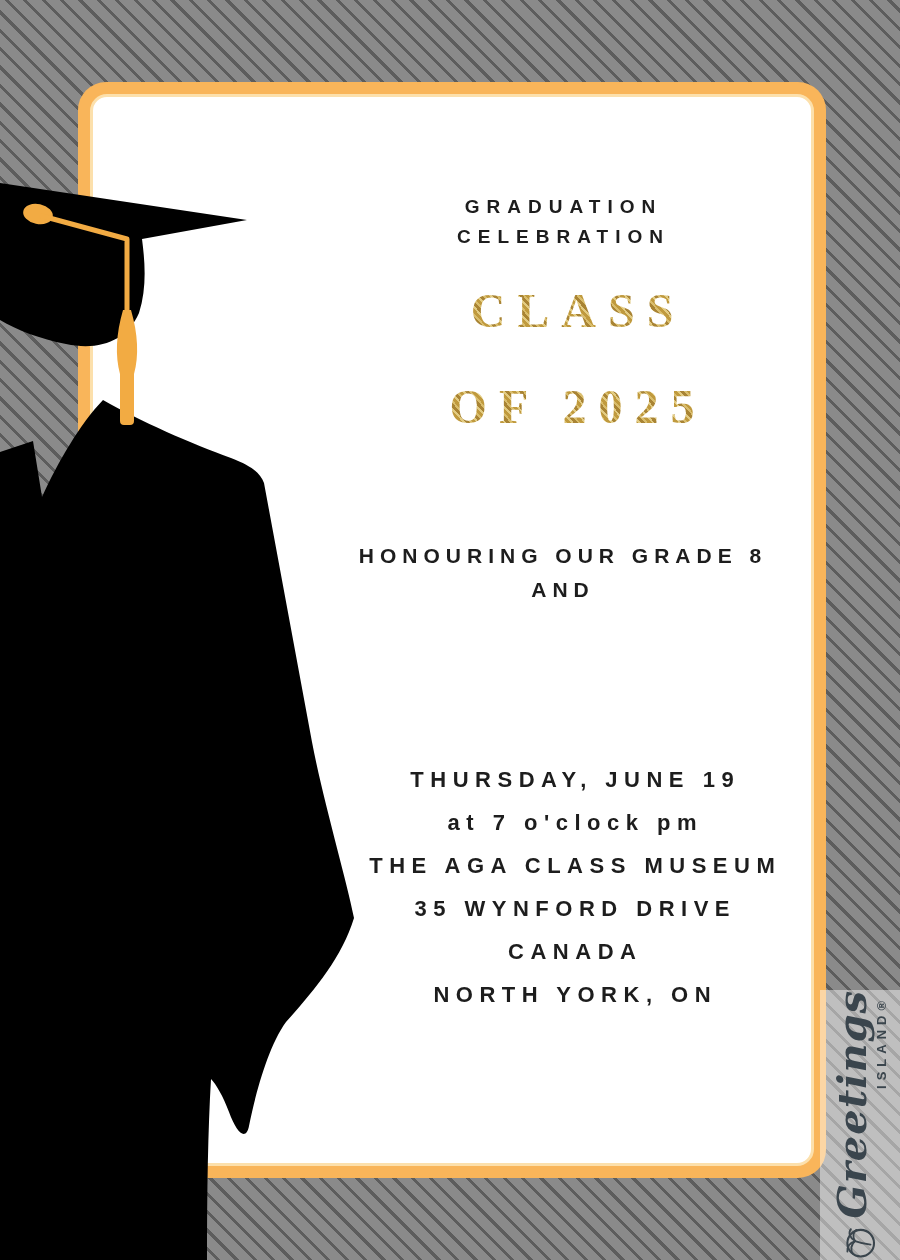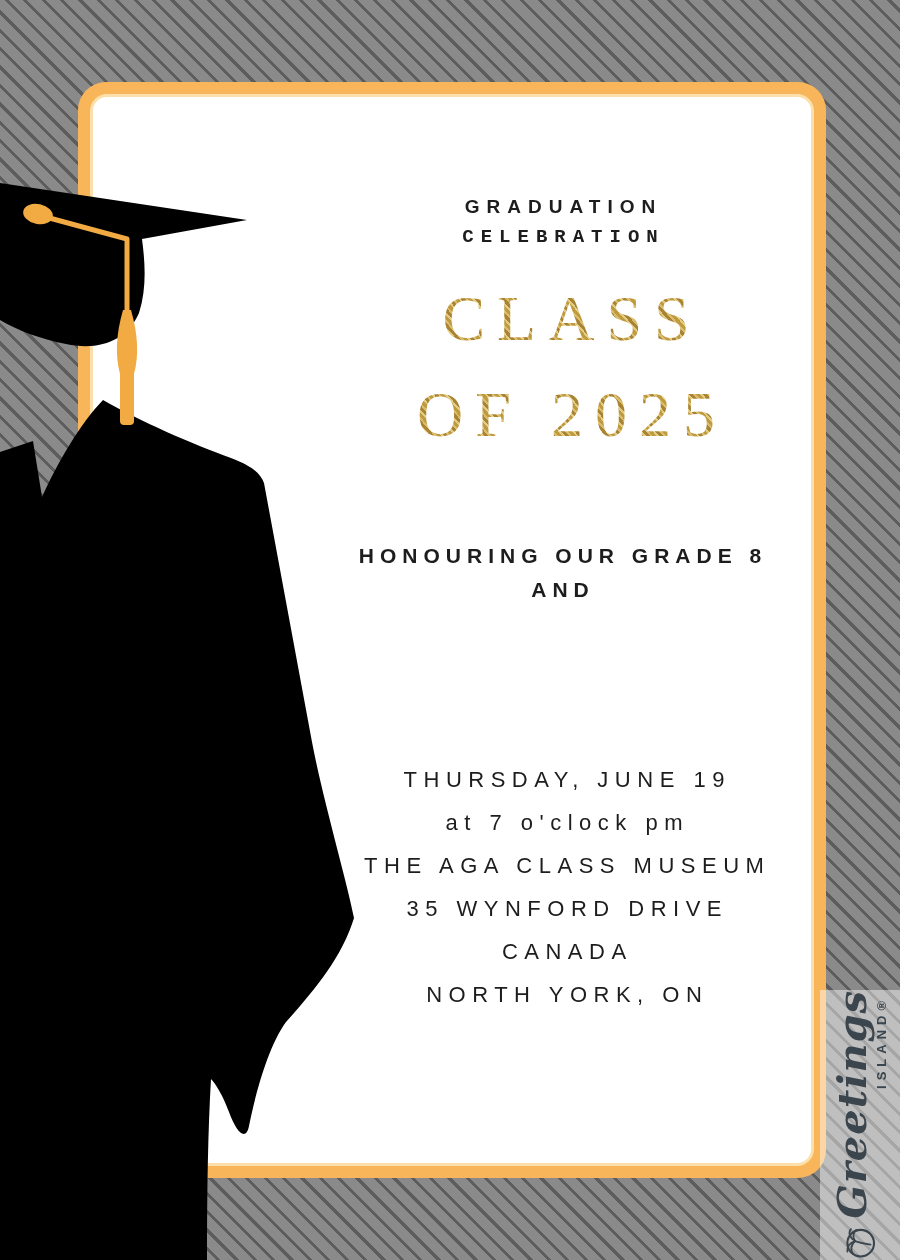--- a/index.html
+++ b/index.html
@@ -19,39 +19,39 @@
     width:100%;height:100%;background:#ffffff;border-radius:17px;
     box-sizing:border-box;border:3px solid #FCE0AC;
   }
   .figure-svg{position:absolute;left:0;top:0;width:420px;height:1260px;}
   .text-col{position:absolute;left:300px;top:0;width:520px;text-align:center;color:#1f1f1f;}
   .eyebrow{
     position:absolute;left:0;width:100%;
     font-size:19px;font-weight:600;letter-spacing:7px;text-indent:7px;color:#1d1d1d;
   }
   .eyebrow.l1{top:196px;}
-  .eyebrow.l2{top:226px;font-family:Liberation Mono, monospace;}
+  .eyebrow.l2{top:226px;}
   .big-title{
-    position:absolute;left:6px;width:100%;line-height:1;
-    font-family:"Liberation Serif",serif;font-weight:400;
-    font-size:64px;letter-spacing:12px;text-indent:12px;
+    position:absolute;left:12px;width:100%;line-height:1;
+    font-family:"Liberation Serif",serif;font-weight:700;
+    font-size:48px;letter-spacing:12px;text-indent:12px;
     color:#c6a347;
     background:repeating-linear-gradient(48deg,#a98434 0 3px,#d9bd6c 3px 5px,#c09a3e 5px 8px,#e2cb82 8px 10px);
     -webkit-background-clip:text;background-clip:text;
     -webkit-text-fill-color:transparent;
   }
   .big-title.t1{top:287px;}
   .big-title.t2{top:383px;}
   .honour-block{
     position:absolute;left:0;top:522px;width:100%;
     font-size:21px;font-weight:600;line-height:34px;letter-spacing:6px;text-indent:6px;color:#1d1d1d;margin-top:17px;
   }
   .event-block{
-    position:absolute;left:4px;top:758px;width:100%;
-    font-size:22px;font-weight:400;line-height:43px;letter-spacing:6.5px;text-indent:6.5px;color:#1d1d1d;
+    position:absolute;left:12px;top:758px;width:100%;
+    font-size:22px;font-weight:700;line-height:43px;letter-spacing:6.5px;text-indent:6.5px;color:#1d1d1d;
   }
   .wm-overlay{
     position:absolute;left:820px;top:990px;width:80px;height:270px;
     background:rgba(255,255,255,0.45);
   }
   .wm-inner{
     position:absolute;left:-95px;top:95px;width:270px;height:80px;
     transform:rotate(-90deg);
     display:flex;align-items:center;justify-content:center;gap:8px;
     color:#3a454d;

